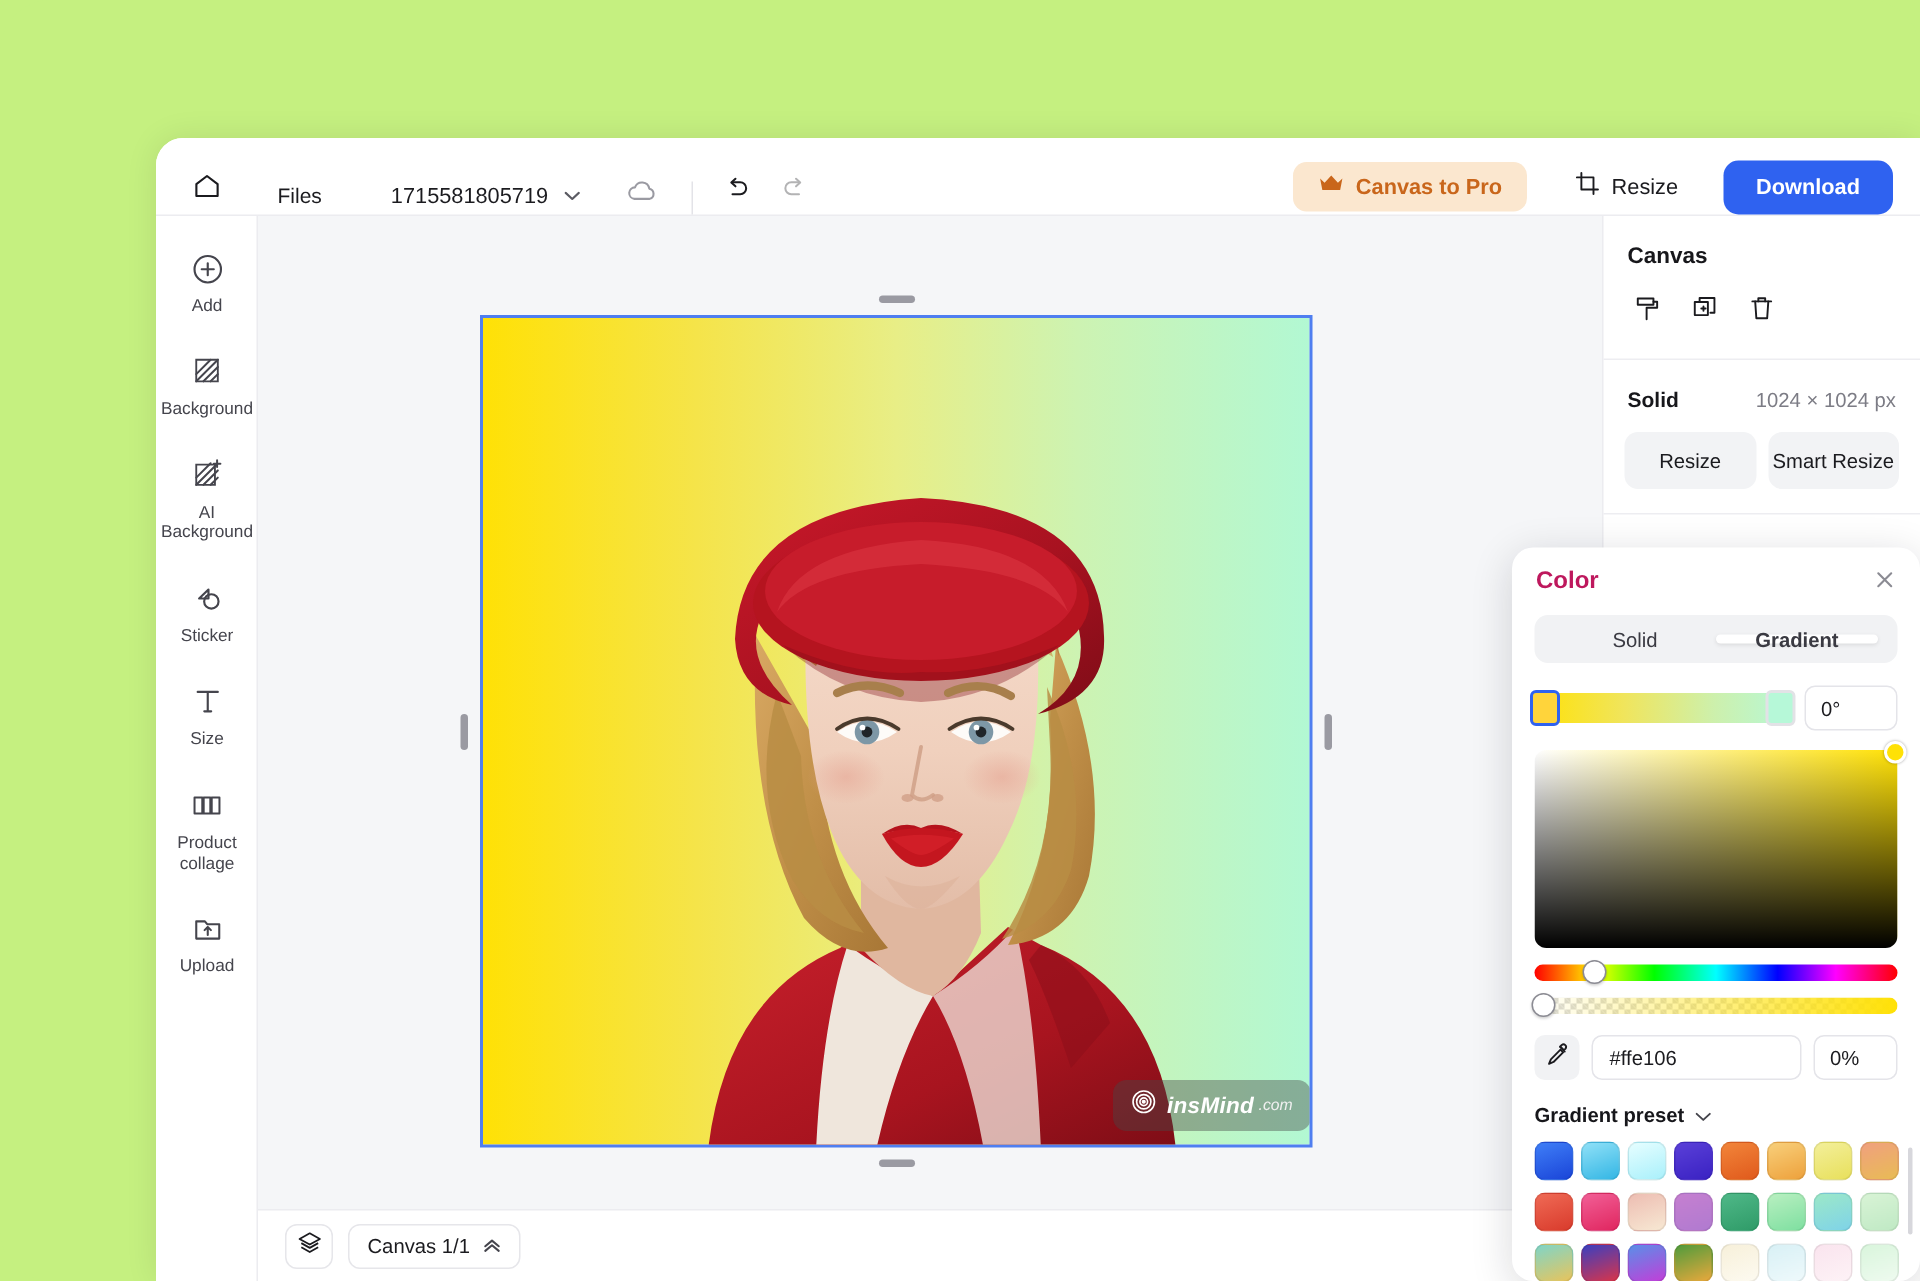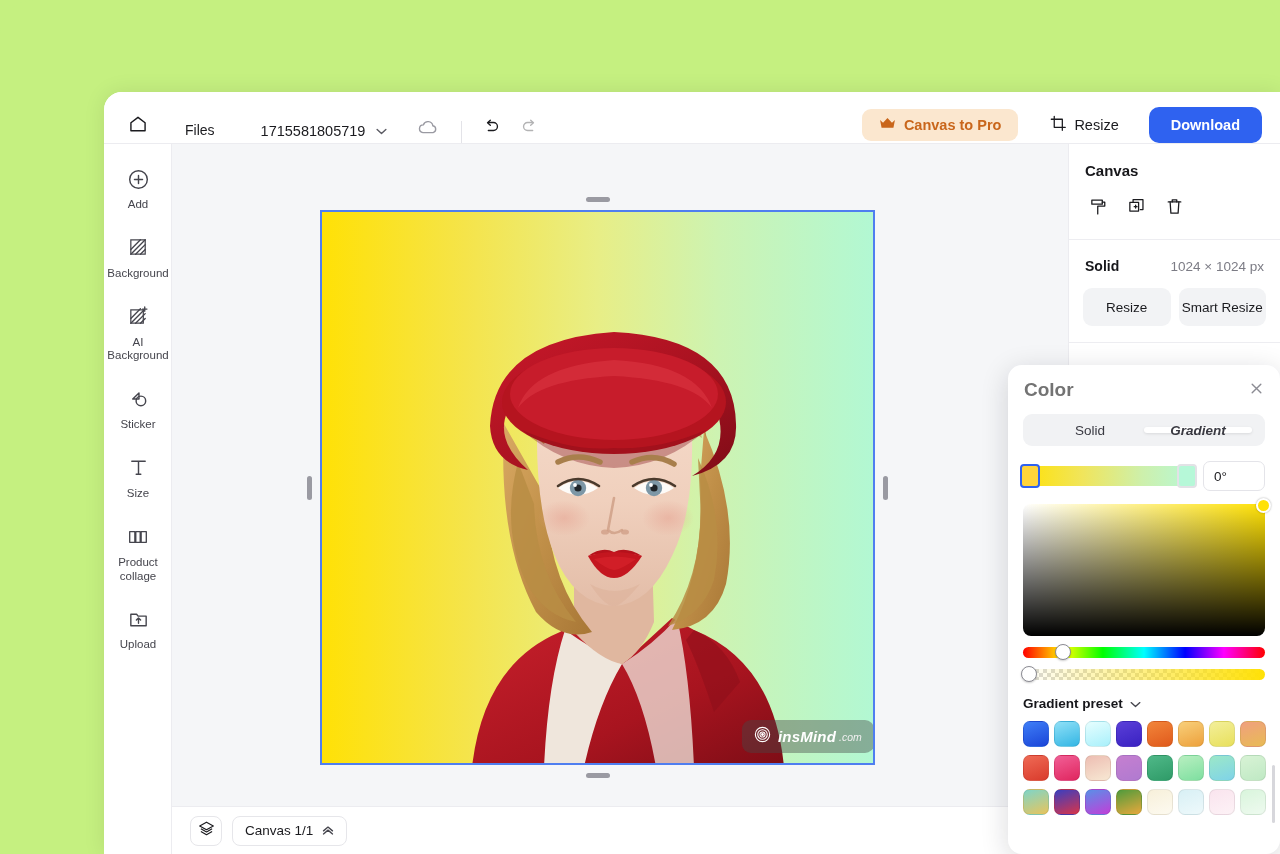--- a/index.html
+++ b/index.html
@@ -183,31 +183,31 @@
     position: absolute; left: 1008px; top: 365px;
     width: 272px; height: 489px;
     background: #fff; border-radius: 14px;
     box-shadow: 0 6px 28px rgba(20,20,30,.16);
     overflow: hidden;
   }
   .cp-head {
     display: flex; align-items: center; justify-content: space-between;
     padding: 14px 16px 0 16px;
   }
-  .cp-title { font-size: 19px; font-weight: 700; color: #737373; }
+  .cp-title { font-size: 16px; font-weight: 700; color: #be185d; }
   .cp-close { color: #8b8b93; font-size: 17px; cursor: pointer; line-height: 1; }
   .cp-seg {
     margin: 13px 15px 0 15px; height: 32px; background: #f1f2f4;
     border-radius: 9px; display: flex; padding: 13px;
   }
   .cp-seg-item {
     flex: 1; display: flex; align-items: center; justify-content: center;
     font-size: 13.5px; color: #3a3a42; border-radius: 7px; cursor: pointer;
   }
-  .cp-seg-item.active { background: #fff; font-weight: 600; box-shadow: 0 1px 3px rgba(0,0,0,.10); font-style: italic; }
+  .cp-seg-item.active { background: #fff; font-weight: 600; box-shadow: 0 1px 3px rgba(0,0,0,.10); }
   .cp-gradrow { display: flex; align-items: center; gap: 9px; margin: 15px 15px 0 15px; }
   .cp-gradbar {
     flex: 1; height: 20px; border-radius: 4px; position: relative;
     background: linear-gradient(90deg, #ffe106 0%, #f0e55c 35%, #cdf0ac 70%, #b6f8d8 100%);
   }
   .stop {
     position: absolute; top: -2px; width: 20px; height: 24px; border-radius: 4px;
   }
   .stop-a { left: -3px; background: #ffd43b; border: 2.5px solid #2f62f0; }
   .stop-b { right: -3px; background: #b6f8d8; border: 2px solid #e2e2e6; }
@@ -633,20 +633,32 @@
     <div class="sv-knob"></div>
   </div>
 
   <div class="cp-slider hue">
     <div class="sl-knob" style="left:32px"></div>
   </div>
   <div class="cp-slider alpha">
     <div class="sl-knob" style="left:-2px"></div>
   </div>
 
+  <div class="cp-hexrow">
+    <div class="cp-eyedrop">
+      <span>
+        <svg width="16" height="16" viewBox="0 0 18 18" fill="none" stroke="#1b1b1f" stroke-width="1.4" stroke-linecap="round" stroke-linejoin="round">
+          <path d="M11.2 3.2 14.8 6.8M12.6 1.8a2 2 0 0 1 2.8 2.8l-1.2 1.2-2.8-2.8z"></path>
+          <path d="M11.6 5.4 4.4 12.6 3 16l3.4-1.4 7.2-7.2z"></path>
+        </svg>
+      </span>
+    </div>
+    <div class="cp-hex">#ffe106</div>
+    <div class="cp-alphaval">0%</div>
+  </div>
 
   <div class="cp-presets-hd">
     <span>Gradient preset</span>
     <span>
       <svg width="11" height="7" viewBox="0 0 12 8" fill="none" stroke="#45454d" stroke-width="1.5" stroke-linecap="round" stroke-linejoin="round">
           <path d="M1 1.8 6 6.4l5-4.6"></path>
         </svg>
     </span>
   </div>
 

